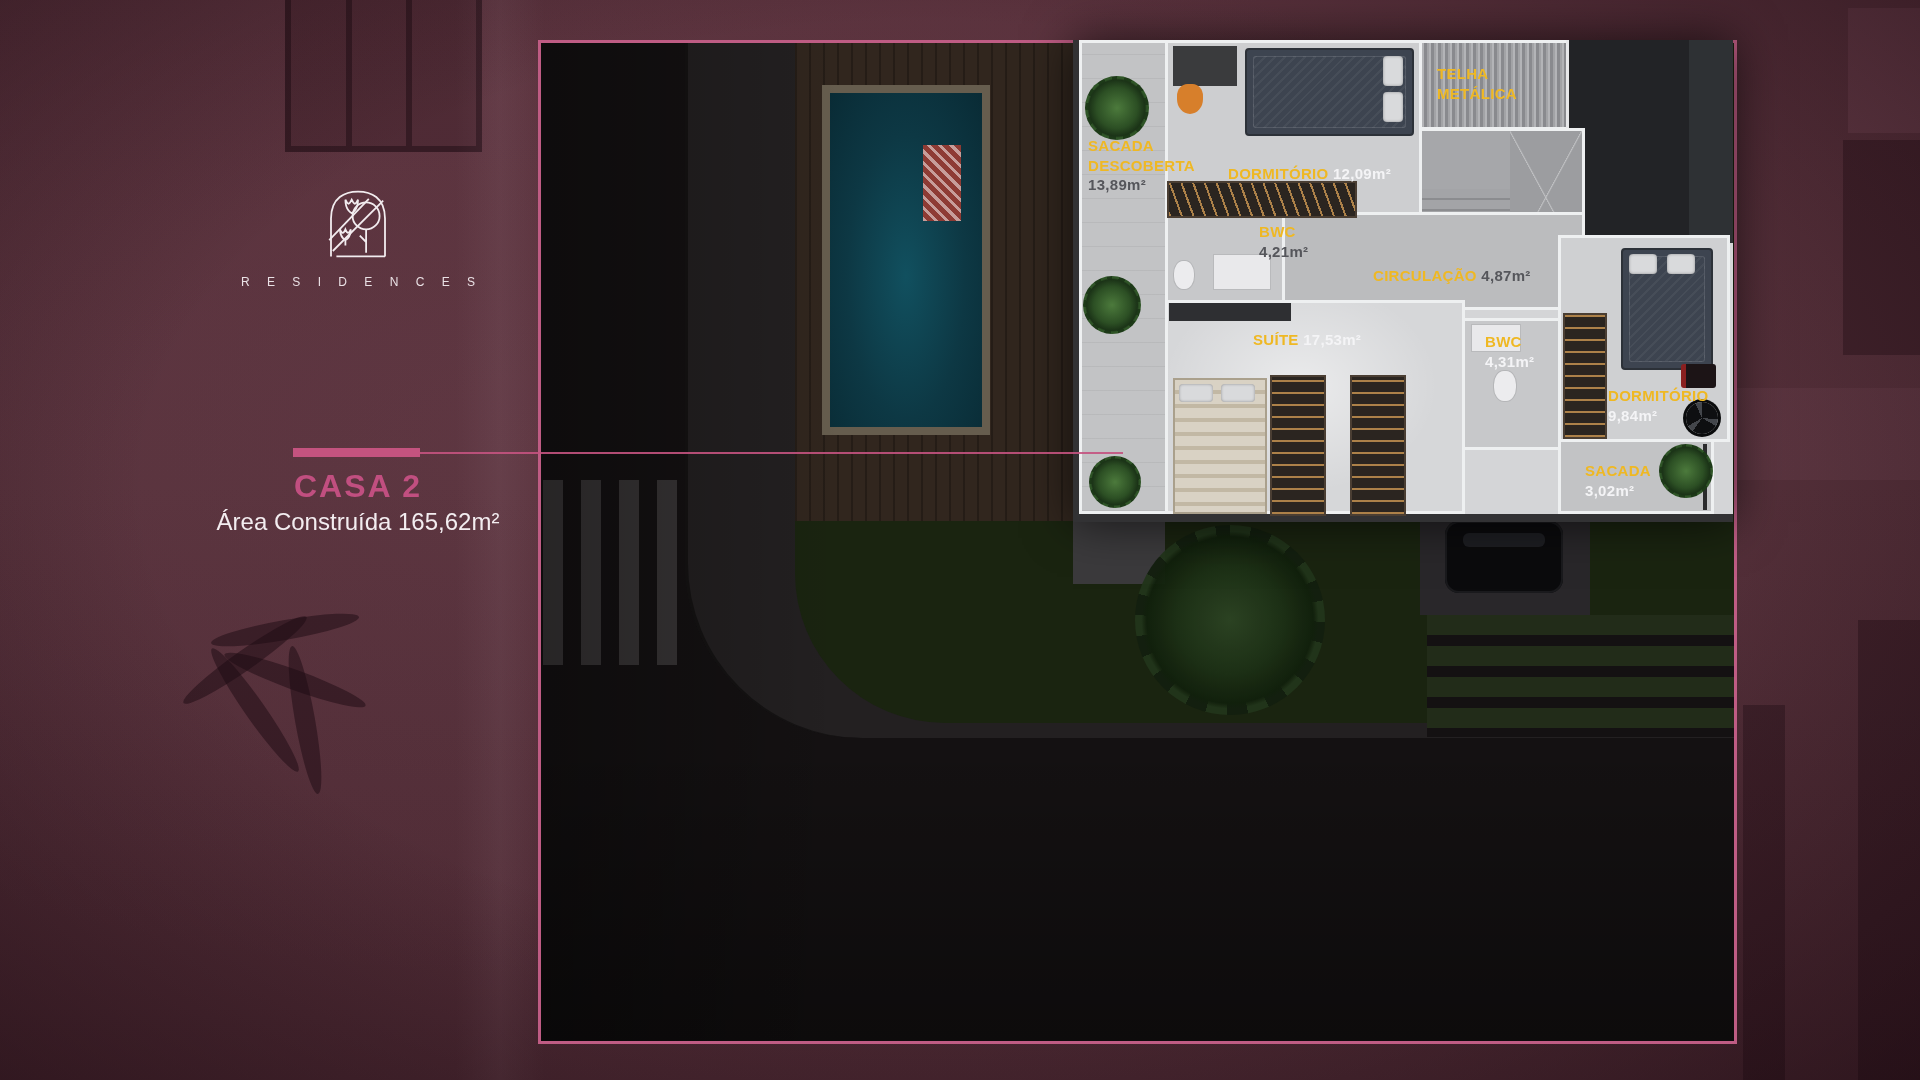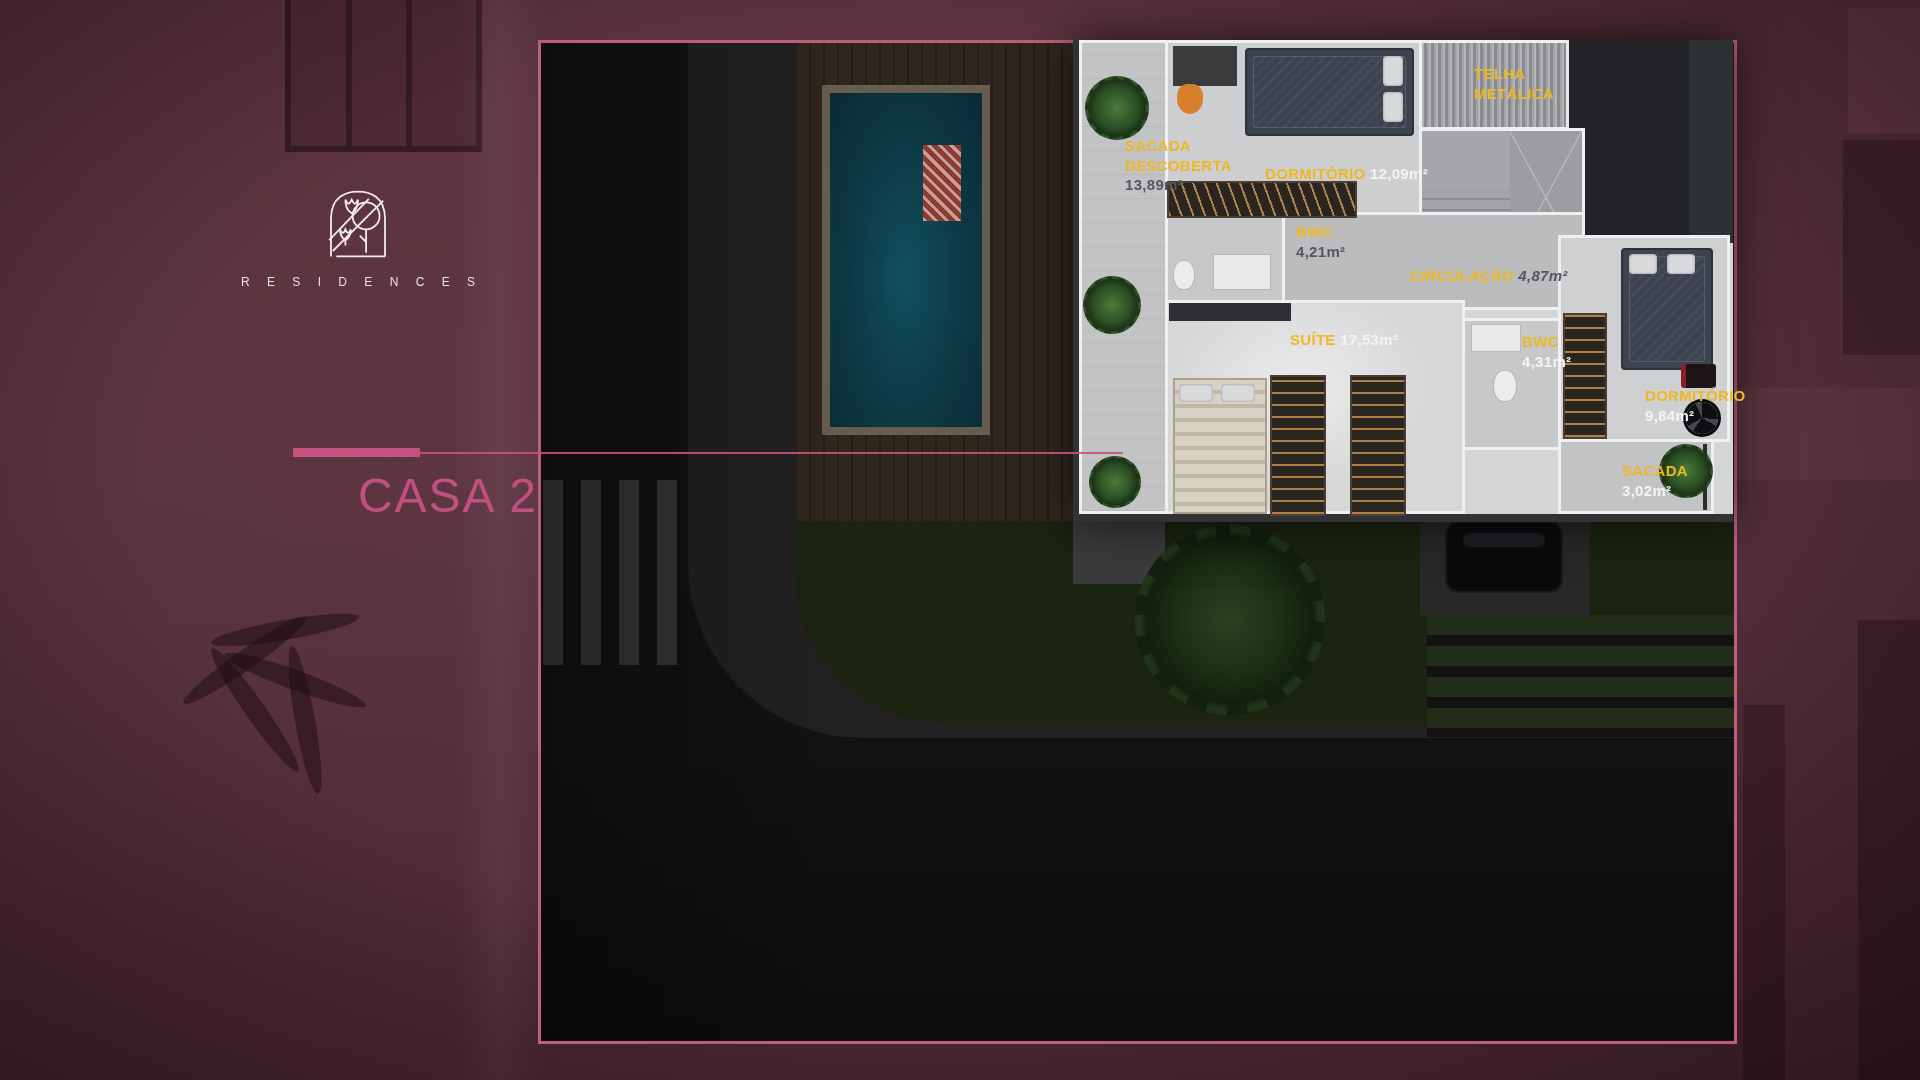--- a/index.html
+++ b/index.html
@@ -21,21 +21,21 @@
         background:radial-gradient(ellipse at 48% 45%, transparent 55%, rgba(18,4,10,.5) 100%);}
 
   
   .brand{left:178px;top:186px;width:360px;text-align:center;z-index:5;color:#f2ecef;}
   .brand svg{display:inline-block;}
   .brand-name{margin-top:20px;font-family:"Liberation Serif", serif;font-size:35px;letter-spacing:1px;color:#f4eef1;}
   .brand-sub{margin-top:9px;font-size:12px;letter-spacing:7px;padding-left:7px;color:#eae1e5;}
   .floor-label{left:178px;top:410px;width:360px;text-align:center;font-size:27px;letter-spacing:2px;color:#ece5e8;z-index:5;}
   .accent-bar{left:293px;top:448px;width:127px;height:9px;background:#c4537f;z-index:31;}
   .annotation-line{left:420px;top:452px;width:703px;height:2px;background:#c4537f;opacity:.9;z-index:31;}
-  .unit-label{left:178px;top:468px;width:360px;text-align:right;font-size:48px;font-weight:normal;letter-spacing:2px;color:#c14f80;z-index:5;}
+  .unit-label{left:178px;top:468px;width:360px;text-align:center;font-size:32px;font-weight:bold;letter-spacing:2px;color:#c14f80;z-index:5;}
   .area-label{left:178px;top:508px;width:360px;text-align:center;font-size:24px;color:#f3edf0;z-index:5;}
 
   
   .frame{left:538px;top:40px;width:1199px;height:1004px;border:3px solid #bf5c84;box-sizing:border-box;
          background:#141112;overflow:hidden;z-index:10;}
   .frame::after{content:'';position:absolute;inset:0;pointer-events:none;
          background:linear-gradient(90deg,rgba(0,0,0,.3),transparent 25%),
                     linear-gradient(0deg,rgba(0,0,0,.35),transparent 30%);}
   .sidewalk{left:144px;top:-20px;width:1049px;height:715px;background:#232021;border-bottom-left-radius:175px;
          box-shadow:inset 3px 0 0 rgba(0,0,0,.4);}
@@ -100,21 +100,21 @@
   .toilet{background:#ececee;border:1px solid #b5b6b8;border-radius:45%;}
   .fan{width:32px;height:32px;border-radius:50%;box-shadow:0 0 0 3px #0a0b0c;
         background:conic-gradient(#0e0f11 0deg 95deg,#43464b 95deg 120deg,#0e0f11 120deg 215deg,#43464b 215deg 240deg,#0e0f11 240deg 335deg,#43464b 335deg 360deg);}
   .gamer-chair{background:#1c1416;border-left:5px solid #8a2020;border-radius:3px;}
   .railing{background:#2a2a2c;}
   .plant{border-radius:50%;z-index:5;
         background:radial-gradient(circle,#4c7a3c 0%,#2c4f24 45%,#1b3317 62%,transparent 66%),
                    repeating-conic-gradient(#2f5527 0deg 14deg,#1d3a18 14deg 28deg);}
 
   
-  .rlabel{position:absolute;z-index:6;font-weight:bold;font-size:15px;line-height:1.3;letter-spacing:.3px;white-space:nowrap;padding-left:37px;}
+  .rlabel{position:absolute;z-index:6;font-weight:bold;font-size:15px;line-height:1.3;letter-spacing:.3px;white-space:nowrap;}
   .yellow{color:#efb823;}
   .val-light{color:#f4f4f6;}
   .val-dark{color:#55565b;}
 </style>
 </head>
 <body>
 
 <div class="page">
 
   <div class="abs bg-window" style="left:285px;top:-10px;width:185px;height:150px;">
@@ -146,20 +146,21 @@
       <path d="M8 60 L52 14"></path>
       <path d="M26 15 C26 27 33 30 33 30 C33 30 40 27 40 15 C37 21 36 21 33 15 C30 21 29 21 26 15 Z"></path>
       <path d="M20 48 C20 57 26 60 26 60 C26 60 32 57 32 48 C30 53 28 53 26 48 C24 53 22 53 20 48 Z M26 60 V66"></path>
     </svg>
     <div class="brand-sub">R E S I D E N C E S</div>
   </div>
 
   <div class="abs accent-bar"></div>
   <div class="abs annotation-line"></div>
   <div class="abs unit-label">CASA 2</div>
+  <div class="abs area-label">Área Construída 165,62m²</div>
 
   <div class="abs frame">
     <div class="abs sidewalk"></div>
     <div class="abs crosswalk"></div>
     <div class="abs property"></div>
     <div class="abs deck"></div>
     <div class="abs pool">
       <div class="pool-water">
         <div class="towel"></div>
       </div>
@@ -229,21 +230,21 @@
       <span class="val-light">12,09m²</span>
     </div>
     <div class="rlabel" style="left:364px;top:24px;">
       <div class="yellow">TELHA</div>
       <div class="yellow">METÁLICA</div>
     </div>
     <div class="rlabel" style="left:186px;top:182px;">
       <div class="yellow">BWC</div>
       <div class="val-dark">4,21m²</div>
     </div>
-    <div class="rlabel" style="left:300px;top:226px;font-style:italic;">
+    <div class="rlabel" style="left:300px;top:226px;">
       <span class="yellow">CIRCULAÇÃO</span>
       <span class="val-dark">4,87m²</span>
     </div>
     <div class="rlabel" style="left:180px;top:290px;">
       <span class="yellow">SUÍTE</span>
       <span class="val-light">17,53m²</span>
     </div>
     <div class="rlabel" style="left:412px;top:292px;">
       <div class="yellow">BWC</div>
       <div class="val-light">4,31m²</div>

